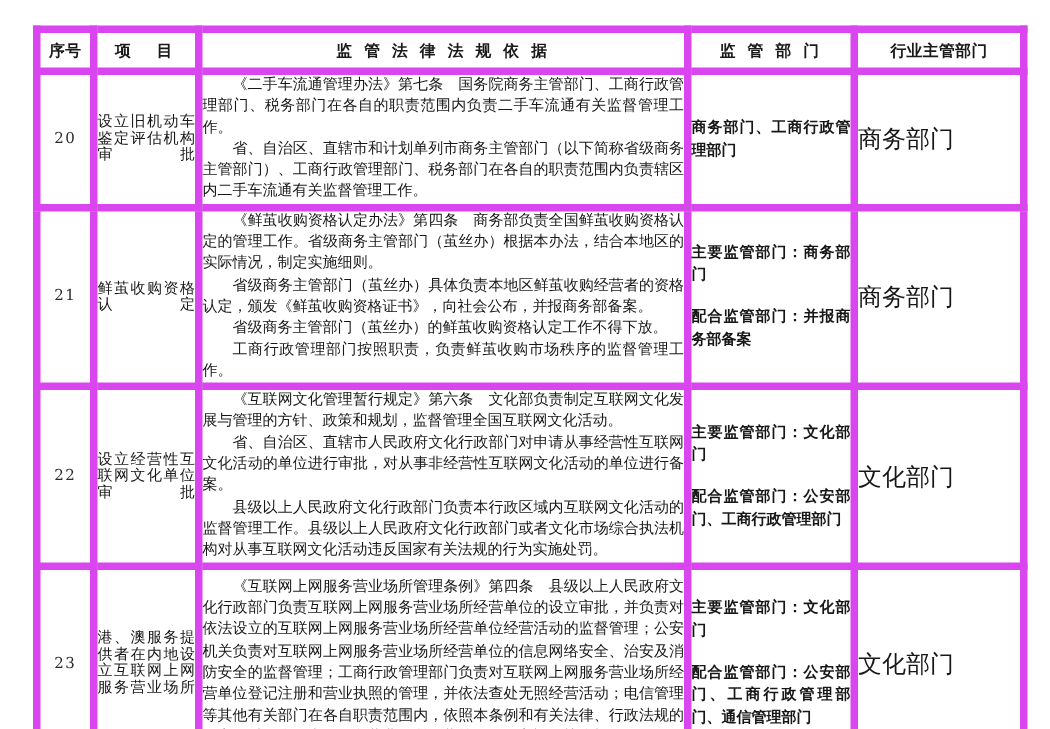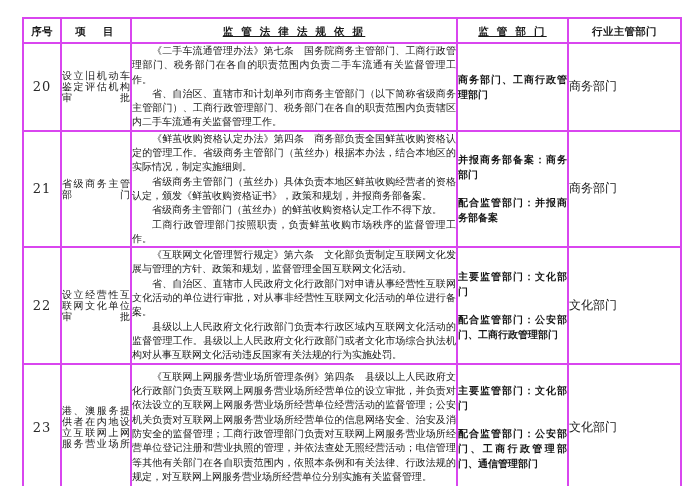--- a/index.html
+++ b/index.html
@@ -24,21 +24,21 @@
   }
 
   table.reg-table {
     width: 658px;
     border-collapse: collapse;
     table-layout: fixed;
   }
 
   table.reg-table td,
   table.reg-table th {
-    border: 2px solid #d946ef;
+    border: 5px solid #d946ef;
     vertical-align: middle;
     padding: 0;
   }
 
   
   col.c-seq  { width: 38px; }
   col.c-item { width: 70px; }
   col.c-basis{ width: 326px; }
   col.c-dept { width: 111px; }
   col.c-ind  { width: 113px; }
@@ -46,27 +46,27 @@
   thead th {
     height: 23px;
     font-weight: bold;
     font-size: 10.5px;
     text-align: center;
     letter-spacing: 0;
     line-height: 22px;
     white-space: nowrap;
   }
 
-  .hdr-sp { letter-spacing: 2.2px; text-decoration: underline; }
+  .hdr-sp { letter-spacing: 2.2px; }
   .hdr-sp-wide { letter-spacing: 3.4px; margin-top: 48px; }
   .hdr-plain { letter-spacing: 0.3px; }
 
   td.seq-cell {
     text-align: center;
-    font-size: 13px;
+    font-size: 10px;
     font-family: "DejaVu Serif", "Liberation Serif", serif;
     color: #2a2a2a;
     letter-spacing: 1px;
   }
 
   td.item-cell {
     font-size: 10px;
     line-height: 11px;
     text-align: justify;
     text-align-last: justify;
@@ -96,21 +96,21 @@
   }
   td.dept-cell .dept-line {
     margin: 0;
     text-align: justify;
     text-align-last: left;
     font-weight: bold;
   }
   td.dept-cell .dept-gap { height: 13px; }
 
   td.ind-cell {
-    font-size: 12px;
+    font-size: 16px;
     line-height: 15px;
     padding: 0 9px;
     color: #171717;
   }
 
   
   tr.r20 td { height: 84px; }
   tr.r21 td { height: 113px; }
   tr.r22 td { height: 108px; }
   tr.r23 td { height: 125px; }
@@ -146,29 +146,29 @@
           <p>省、自治区、直辖市和计划单列市商务主管部门（以下简称省级商务主管部门）、工商行政管理部门、税务部门在各自的职责范围内负责辖区内二手车流通有关监督管理工作。</p>
         </td>
         <td class="dept-cell">
           <p class="dept-line">商务部门、工商行政管理部门</p>
         </td>
         <td class="ind-cell">商务部门</td>
       </tr>
 
       <tr class="r21">
         <td class="seq-cell">21</td>
-        <td class="item-cell">省级商务主管部门</td>
+        <td class="item-cell">鲜茧收购资格认定</td>
         <td class="basis-cell">
           <p>《鲜茧收购资格认定办法》第四条　商务部负责全国鲜茧收购资格认定的管理工作。省级商务主管部门（茧丝办）根据本办法，结合本地区的实际情况，制定实施细则。</p>
-          <p>省级商务主管部门（茧丝办）具体负责本地区鲜茧收购经营者的资格认定，颁发《鲜茧收购资格证书》，政策和规划，并报商务部备案。</p>
+          <p>省级商务主管部门（茧丝办）具体负责本地区鲜茧收购经营者的资格认定，颁发《鲜茧收购资格证书》，向社会公布，并报商务部备案。</p>
           <p>省级商务主管部门（茧丝办）的鲜茧收购资格认定工作不得下放。</p>
           <p>工商行政管理部门按照职责，负责鲜茧收购市场秩序的监督管理工作。</p>
         </td>
         <td class="dept-cell">
-          <p class="dept-line">并报商务部备案：商务部门</p>
+          <p class="dept-line">主要监管部门：商务部门</p>
           <div class="dept-gap"></div>
           <p class="dept-line">配合监管部门：并报商务部备案</p>
         </td>
         <td class="ind-cell">商务部门</td>
       </tr>
 
       <tr class="r22">
         <td class="seq-cell">22</td>
         <td class="item-cell">设立经营性互联网文化单位审批</td>
         <td class="basis-cell">

